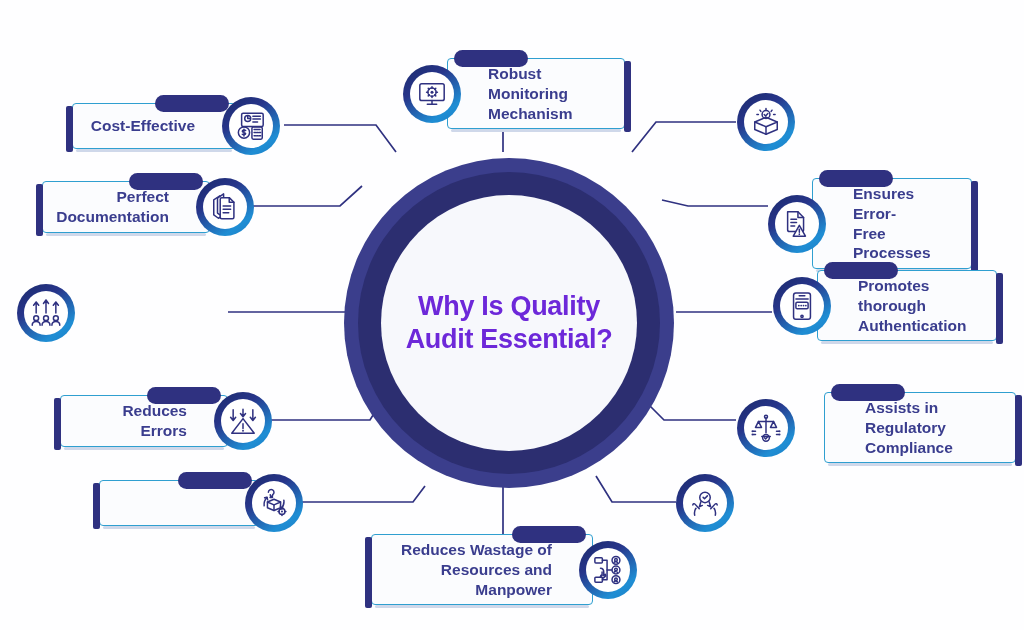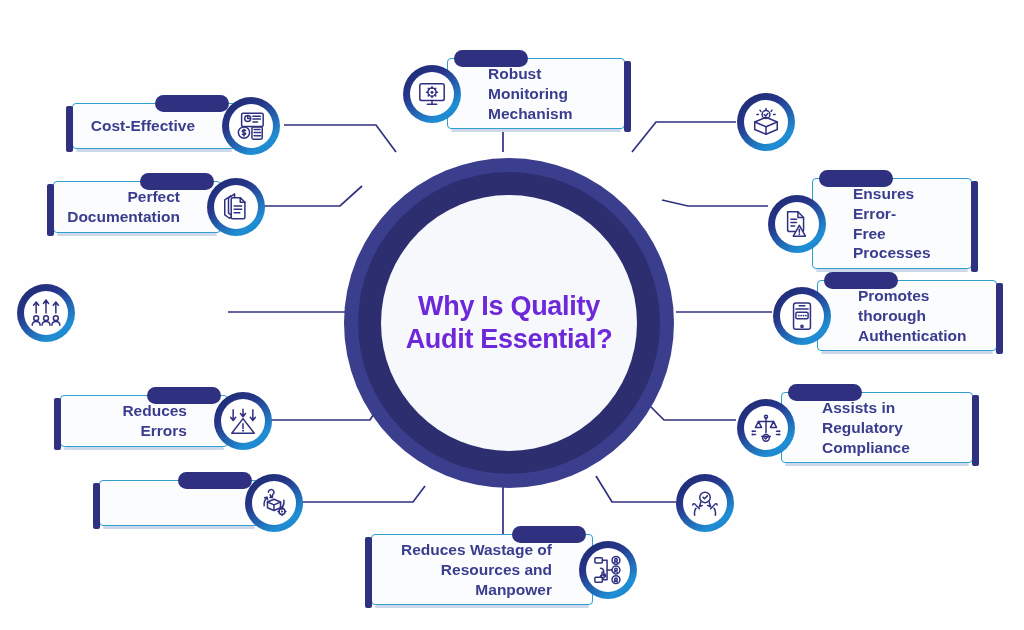--- a/index.html
+++ b/index.html
@@ -224,21 +224,21 @@
           </div>
         </div>
         <div class="card" style="width: 160px;">
           <div class="card-tab"></div>
           <div class="card-under"></div>
           <div class="card-edge"></div>
           <div class="card-label">Ensures Error-
 Free Processes</div>
         </div>
       </div>
-      <div class="node right" style="left: 773px; top: 280px;">
+      <div class="node right" style="left: 773px; top: 270px;">
         <div class="badge">
           <div class="badge-core">
             <svg width="30" height="30" viewBox="0 0 32 32">
       <rect x="7" y="2" width="18" height="28" rx="2.4" fill="none" stroke="#2f3180" stroke-width="1.6" stroke-linecap="round" stroke-linejoin="round"></rect>
       <path d="M13 5h6" fill="none" stroke="#2f3180" stroke-width="1.6" stroke-linecap="round" stroke-linejoin="round"></path>
       <circle cx="16" cy="27" r="1.2" fill="none" stroke="#2f3180" stroke-width="1.6" stroke-linecap="round" stroke-linejoin="round"></circle>
       <rect x="9.5" y="12" width="13" height="7" rx="1.4" fill="none" stroke="#2f3180" stroke-width="1.6" stroke-linecap="round" stroke-linejoin="round"></rect>
       <circle cx="12.6" cy="15.5" r="0.95" fill="#2f3180"></circle>
       <circle cx="15.1" cy="15.5" r="0.95" fill="#2f3180"></circle>
       <circle cx="17.6" cy="15.5" r="0.95" fill="#2f3180"></circle>
@@ -248,21 +248,21 @@
           </div>
         </div>
         <div class="card" style="width: 180px;">
           <div class="card-tab"></div>
           <div class="card-under"></div>
           <div class="card-edge"></div>
           <div class="card-label">Promotes thorough
 Authentication</div>
         </div>
       </div>
-      <div class="node right" style="left: 737px; top: 392px;">
+      <div class="node right" style="left: 737px; top: 392px; gap: 43px;">
         <div class="badge">
           <div class="badge-core">
             <svg width="30" height="30" viewBox="0 0 32 32">
       <path d="M16 5v16" fill="none" stroke="#2f3180" stroke-width="1.6" stroke-linecap="round" stroke-linejoin="round"></path>
       <path d="M8 9h16" fill="none" stroke="#2f3180" stroke-width="1.6" stroke-linecap="round" stroke-linejoin="round"></path>
       <path d="M11.5 25h9" fill="none" stroke="#2f3180" stroke-width="1.6" stroke-linecap="round" stroke-linejoin="round"></path>
       <path d="M8 9l-3.2 6.4h6.4zM24 9l-3.2 6.4h6.4z" fill="none" stroke="#2f3180" stroke-width="1.6" stroke-linecap="round" stroke-linejoin="round"></path>
       <circle cx="16" cy="4" r="1.6" fill="none" stroke="#2f3180" stroke-width="1.6" stroke-linecap="round" stroke-linejoin="round"></circle>
       <path d="M4.8 19.5h-2.4M27.2 19.5h2.4M4.8 23h-2.4M27.2 23h2.4" fill="none" stroke="#2f3180" stroke-width="1.6" stroke-linecap="round" stroke-linejoin="round"></path>
       <circle cx="1.6" cy="19.5" r="1.1" fill="#2f3180"></circle>
@@ -378,21 +378,21 @@
       <circle cx="5.5" cy="21.5" r="2.6" fill="none" stroke="#2f3180" stroke-width="1.6" stroke-linecap="round" stroke-linejoin="round"></circle>
       <path d="M1.3 29c0-2.7 1.9-4 4.2-4s4.2 1.3 4.2 4" fill="none" stroke="#2f3180" stroke-width="1.6" stroke-linecap="round" stroke-linejoin="round"></path>
       <circle cx="16" cy="21.5" r="2.6" fill="none" stroke="#2f3180" stroke-width="1.6" stroke-linecap="round" stroke-linejoin="round"></circle>
       <path d="M11.8 29c0-2.7 1.9-4 4.2-4s4.2 1.3 4.2 4" fill="none" stroke="#2f3180" stroke-width="1.6" stroke-linecap="round" stroke-linejoin="round"></path>
       <circle cx="26.5" cy="21.5" r="2.6" fill="none" stroke="#2f3180" stroke-width="1.6" stroke-linecap="round" stroke-linejoin="round"></circle>
       <path d="M22.3 29c0-2.7 1.9-4 4.2-4s4.2 1.3 4.2 4" fill="none" stroke="#2f3180" stroke-width="1.6" stroke-linecap="round" stroke-linejoin="round"></path>
     </svg>
           </div>
         </div>
       </div>
-      <div class="node left" style="left: 53px; top: 178px;">
+      <div class="node left" style="left: 42px; top: 178px;">
         <div class="badge">
           <div class="badge-core">
             <svg width="30" height="30" viewBox="0 0 32 32">
       <path d="M4 8.5 10.5 4v5.5H16v14L9 28 4 24.5z" fill="#ffffff" stroke="#2f3180" stroke-width="1.6" stroke-linecap="round" stroke-linejoin="round"></path>
       <path d="M8 6.5 14.5 2v5.5H20v14L13 26 8 22.5z" fill="#ffffff" stroke="#2f3180" stroke-width="1.6" stroke-linecap="round" stroke-linejoin="round"></path>
       <path d="M12.5 6h8l5 5v16a1.6 1.6 0 0 1-1.6 1.6H12.5a1.6 1.6 0 0 1-1.6-1.6V7.6A1.6 1.6 0 0 1 12.5 6z" fill="#ffffff" stroke="#2f3180" stroke-width="1.6" stroke-linecap="round" stroke-linejoin="round"></path>
       <path d="M20.5 6v5h5" fill="none" stroke="#2f3180" stroke-width="1.6" stroke-linecap="round" stroke-linejoin="round"></path>
       <path d="M14 15h8M14 18.5h8M14 22h6" fill="none" stroke="#2f3180" stroke-width="1.6" stroke-linecap="round" stroke-linejoin="round"></path>
     </svg>
           </div>

